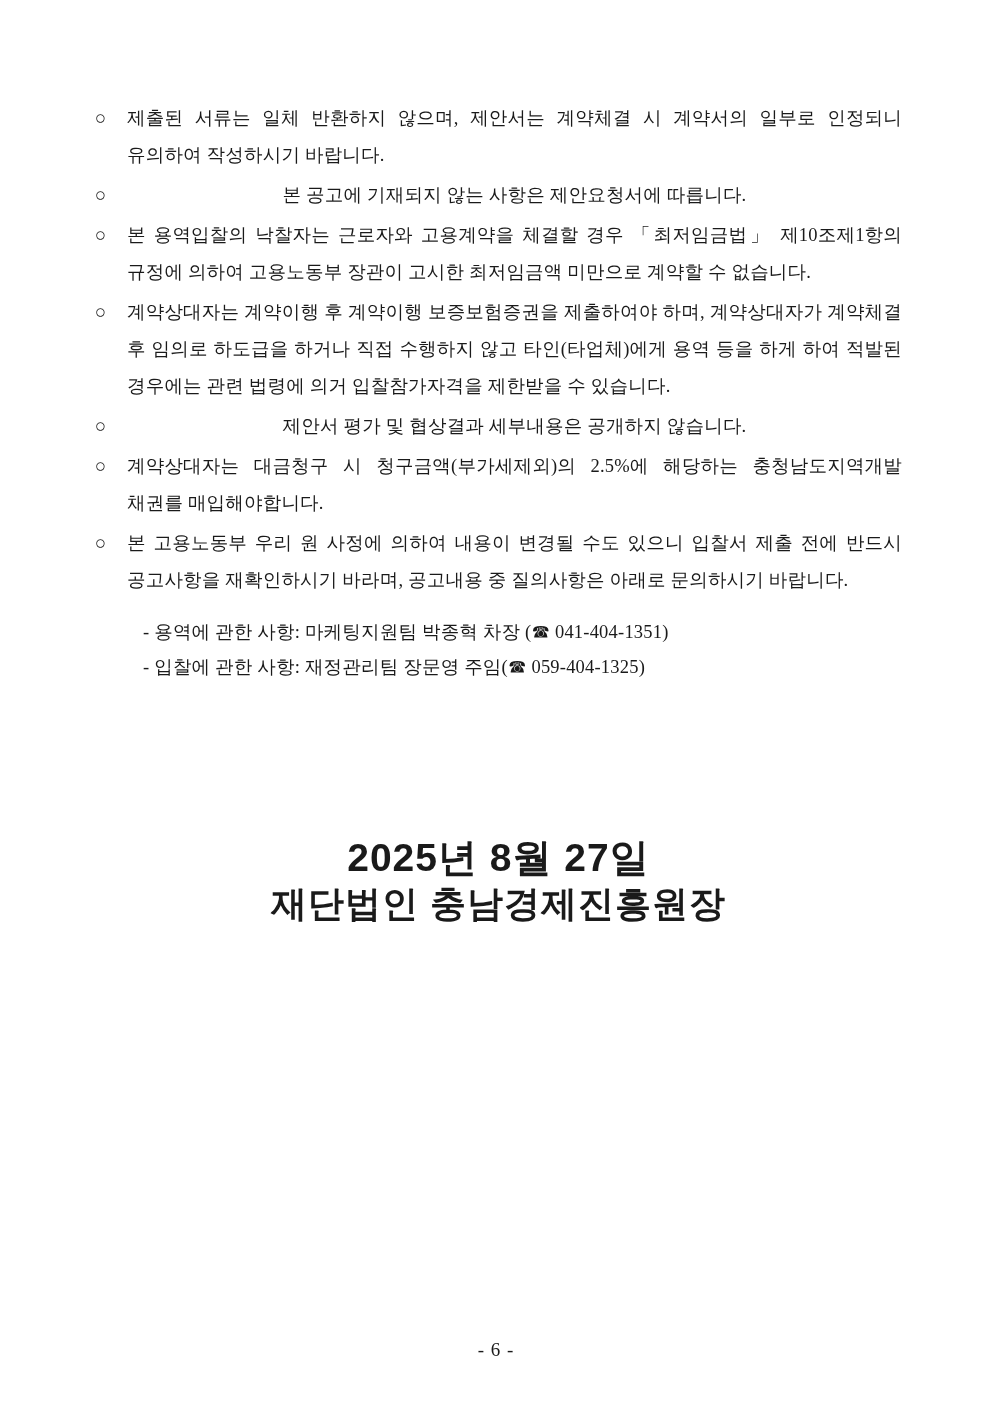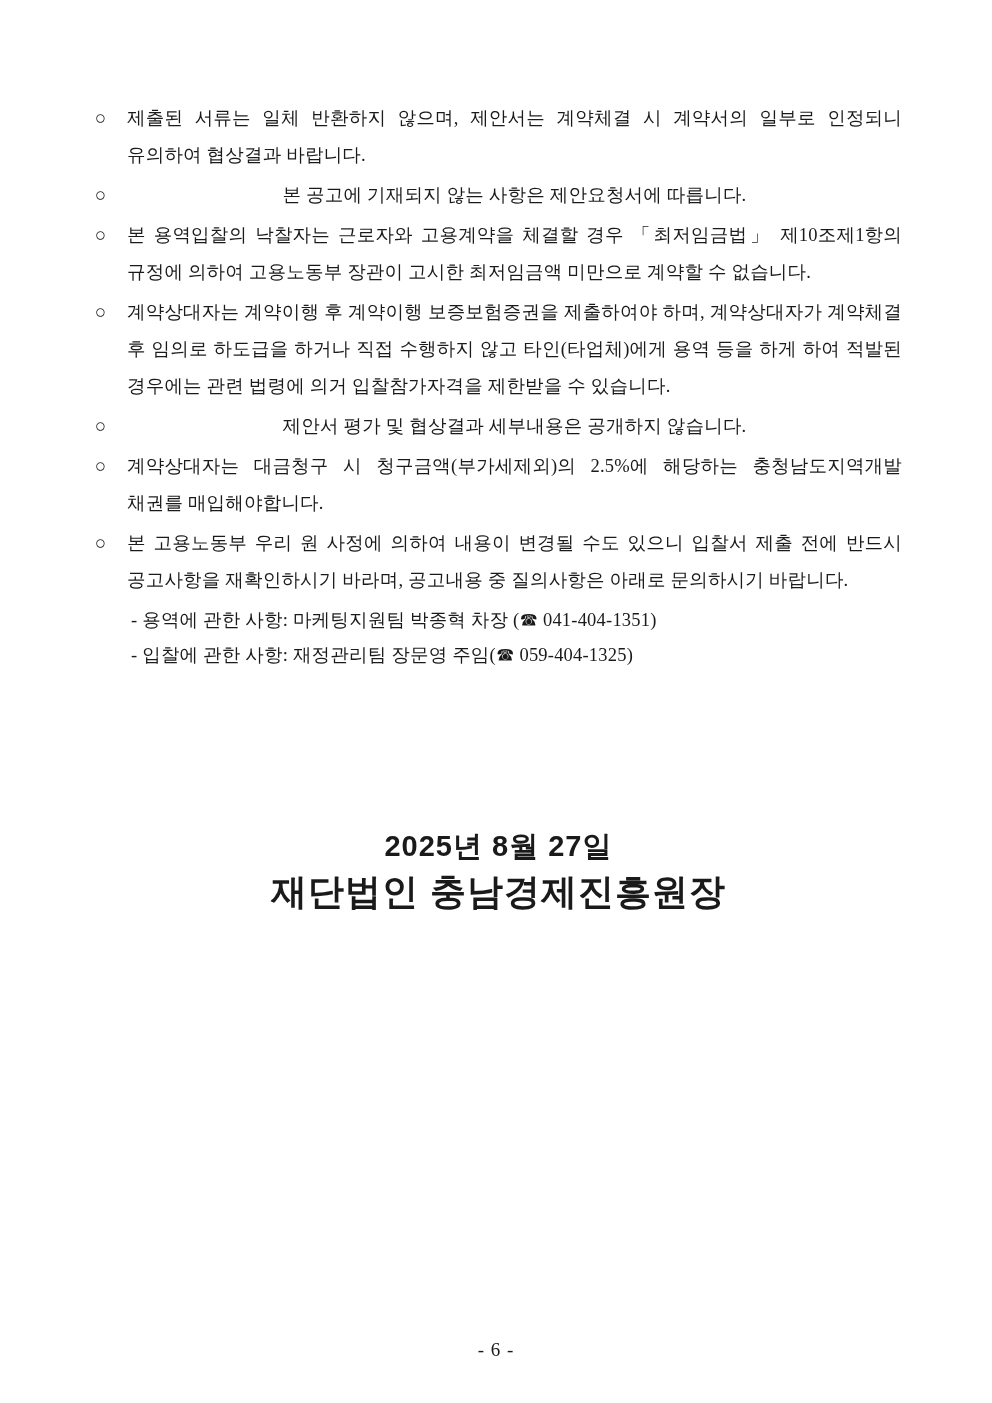--- a/index.html
+++ b/index.html
@@ -48,38 +48,38 @@
     line-height: 37px;
     text-align: justify;
     text-justify: inter-word;
     word-break: keep-all;
     letter-spacing: 0.2px;
   }
   .bullet-body.nojust {
     text-align: center;
   }
   .contact-list {
-    margin: 4px;
+    margin: 16px;
     padding: 0 0 0 32px;
     list-style: none;
   }
   .contact-item {
     font-size: 18.5px;
     line-height: 35px;
     letter-spacing: 0.2px;
     white-space: nowrap;
   }
   .sign-block {
     margin-top: 150px;
     text-align: center;
     font-family: "Liberation Sans", "DejaVu Sans", sans-serif;
     font-weight: bold;
   }
   .sign-date {
-    font-size: 29px;
+    font-size: 39px;
     letter-spacing: 1px;
     line-height: 46px;
   }
   .sign-org {
     font-size: 36px;
     letter-spacing: 1px;
     line-height: 46px;
   }
   .page-number {
     position: absolute;
@@ -93,21 +93,21 @@
   }
 </style>
 </head>
 <body>
 
 <div class="page">
 
   <ul class="bullet-list">
     <li class="bullet-item">
       <span class="bullet-mark">○</span>
-      <span class="bullet-body">제출된 서류는 일체 반환하지 않으며, 제안서는 계약체결 시 계약서의 일부로 인정되니 유의하여 협상결과 바랍니다.</span>
+      <span class="bullet-body">제출된 서류는 일체 반환하지 않으며, 제안서는 계약체결 시 계약서의 일부로 인정되니 유의하여 작성하시기 바랍니다.</span>
     </li>
     <li class="bullet-item">
       <span class="bullet-mark">○</span>
       <span class="bullet-body nojust">본 공고에 기재되지 않는 사항은 제안요청서에 따릅니다.</span>
     </li>
     <li class="bullet-item">
       <span class="bullet-mark">○</span>
       <span class="bullet-body">본 용역입찰의 낙찰자는 근로자와 고용계약을 체결할 경우 「최저임금법」 제10조제1항의 규정에 의하여 고용노동부 장관이 고시한 최저임금액 미만으로 계약할 수 없습니다.</span>
     </li>
     <li class="bullet-item">

